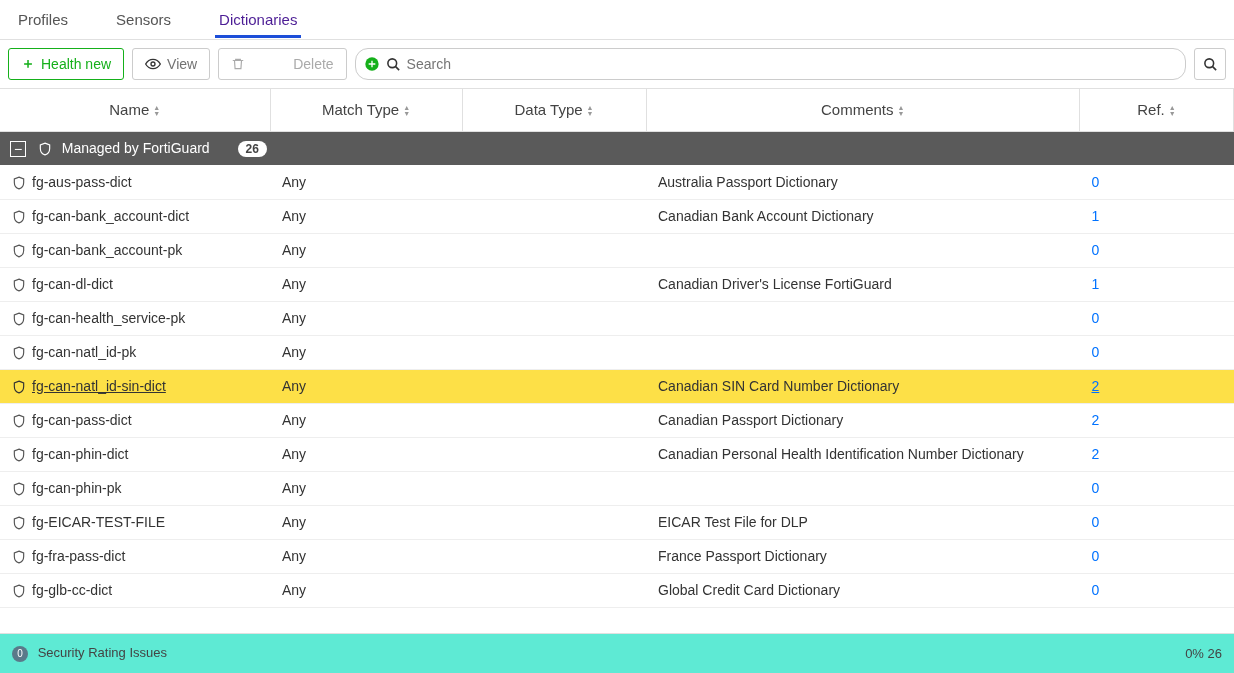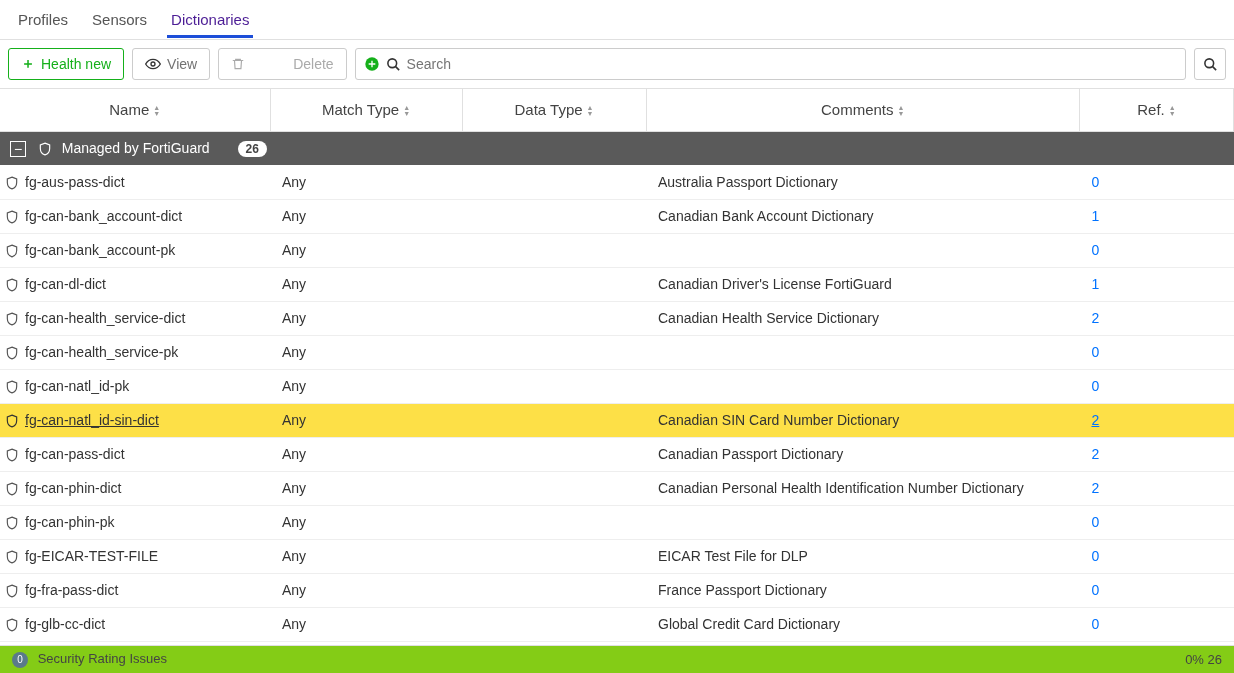--- a/index.html
+++ b/index.html
@@ -1,28 +1,28 @@
 <!DOCTYPE html>
 <html><head>
 <meta charset="utf-8">
 <style>
 * { box-sizing: border-box; margin: 0; padding: 0; }
 body { font-family: -apple-system, BlinkMacSystemFont, "Segoe UI", Helvetica, Arial, sans-serif; font-size: 14px; color: #333; background: #fff; width: 1234px; height: 673px; overflow: hidden; position: relative; }
 
 
-.tabs { display: flex; gap: 16px; padding: 0 14px; border-bottom: 1px solid #e0e0e0; height: 40px; align-items: center; }
+.tabs { display: flex; gap: 40px; padding: 0 14px; border-bottom: 1px solid #e0e0e0; height: 40px; align-items: center; }
 .tab { color: #555; padding: 10px 4px; cursor: pointer; font-size: 15px; }
 .tab.active { color: #4c1d95; border-bottom: 3px solid #1d4ed8; padding-bottom: 7px; }
 
 
 .toolbar { display: flex; gap: 8px; padding: 8px 8px; align-items: center; }
 .btn { display: inline-flex; align-items: center; gap: 6px; height: 32px; padding: 0 12px; border: 1px solid #ccc; border-radius: 3px; background: #fff; cursor: pointer; font-size: 14px; color: #737373; }
 .btn.create { border-color: #15b01a; color: #15b01a; }
 .btn.delete { color: #aaa; cursor: default; gap: 48px; }
-.searchwrap { flex: 1; display: flex; align-items: center; height: 32px; border: 1px solid #ccc; border-radius: 3px; padding: 8px 8px; gap: 6px; }
+.searchwrap { flex: 1; display: flex; align-items: center; height: 32px; border: 1px solid #ccc; border-radius: 13px; padding: 8px 8px; gap: 6px; }
 .searchwrap input { flex: 1; border: none; outline: none; font-size: 14px; height: 100%; }
 .searchbtn { width: 32px; height: 32px; border: 1px solid #ccc; border-radius: 3px; background: #fff; display: flex; align-items: center; justify-content: center; cursor: pointer; }
 
 
 .tablewrap { position: relative; height: 587px; overflow: hidden; border-top: 1px solid #e0e0e0; border-bottom: 1px solid #e0e0e0;}
 .scrollarea { height: 100%; overflow-y: auto; }
 .scrollarea::-webkit-scrollbar { width: 12px; }
 .scrollarea::-webkit-scrollbar-thumb { background: #bbb; border-radius: 6px; }
 .scrollarea::-webkit-scrollbar-track { background: #f0f0f0; }
 
@@ -34,28 +34,28 @@
 .col-data { width: 184px; }
 .col-comments { width: auto; }
 .col-ref { width: 154px; }
 
 .grouprow td { background: #5a5a5a; color: #fff; height: 34px; padding-left: 10px; font-size: 14px; }
 .grouprow .collapse { display:inline-flex; width:16px; height:16px; border:1px solid #fff; align-items:center; justify-content:center; margin-right:8px; font-size:14px; line-height:1; vertical-align:middle;}
 .grouprow .badge { background:#fff; color:#444; border-radius:10px; padding:1px 8px; font-size:12px; margin-left:24px; font-weight:600;}
 
 tbody tr.datarow td { height: 34px; border-bottom: 1px solid #eee; padding-left: 12px; font-size: 14px; color:#333; }
 tbody tr.datarow td.ref a { color: #0072ff; text-decoration: none; }
-tbody tr.datarow td.namecell { padding-left: 5px; }
+tbody tr.datarow td.namecell { padding-left: 12px; }
 tbody tr.datarow.selected td { background: #fde047; }
 tbody tr.datarow.selected td a, tbody tr.datarow.selected td .nm { text-decoration: underline; }
 .shield { display:inline-block; width:14px; margin-right:6px; vertical-align:middle; color:#555;}
 tbody tr.datarow.selected .shield { color:#333; }
 
 
-.footer { position:absolute; bottom:0; left:0; right:0; height:28px; display:flex; align-items:center; justify-content:space-between; padding:0 12px; font-size:13px; color:#444; background:#84cc16; border-top:1px solid #e0e0e0;}
+.footer { position:absolute; bottom:0; left:0; right:0; height:40px; display:flex; align-items:center; justify-content:space-between; padding:0 12px; font-size:13px; color:#444; background:#5eead4; border-top:1px solid #e0e0e0;}
 .footer .zero { display:inline-flex; width:16px; height:16px; border-radius:50%; background:#5a7a8a; color:#fff; align-items:center; justify-content:center; font-size:10px; margin-right:6px;}
 
 svg { display:block; }
 </style>
 </head>
 <body>
 
 <div class="tabs">
   <div class="tab">Profiles</div>
   <div class="tab">Sensors</div>
@@ -171,29 +171,20 @@
                   <path d="M12 2l8 3v6c0 5-3.5 9.5-8 11-4.5-1.5-8-6-8-11V5l8-3z"></path>
                 </svg></span><span class="nm">fg-can-dl-dict</span></td>
             <td>Any</td>
             <td></td>
             <td>Canadian Driver's License FortiGuard</td>
             <td class="ref"><a href="#">1</a></td>
           </tr>
           <tr class="datarow">
             <td class="namecell"><span class="shield"><svg width="14" height="14" viewBox="0 0 24 24" fill="none" stroke="currentColor" stroke-width="2">
                   <path d="M12 2l8 3v6c0 5-3.5 9.5-8 11-4.5-1.5-8-6-8-11V5l8-3z"></path>
-                </svg></span><span class="nm">fg-can-health_service-dict</span></td>
-            <td>Any</td>
-            <td></td>
-            <td>Canadian Health Service Dictionary</td>
-            <td class="ref"><a href="#">2</a></td>
-          </tr>
-          <tr class="datarow">
-            <td class="namecell"><span class="shield"><svg width="14" height="14" viewBox="0 0 24 24" fill="none" stroke="currentColor" stroke-width="2">
-                  <path d="M12 2l8 3v6c0 5-3.5 9.5-8 11-4.5-1.5-8-6-8-11V5l8-3z"></path>
                 </svg></span><span class="nm">fg-can-health_service-pk</span></td>
             <td>Any</td>
             <td></td>
             <td></td>
             <td class="ref"><a href="#">0</a></td>
           </tr>
           <tr class="datarow">
             <td class="namecell"><span class="shield"><svg width="14" height="14" viewBox="0 0 24 24" fill="none" stroke="currentColor" stroke-width="2">
                   <path d="M12 2l8 3v6c0 5-3.5 9.5-8 11-4.5-1.5-8-6-8-11V5l8-3z"></path>
                 </svg></span><span class="nm">fg-can-natl_id-pk</span></td>

